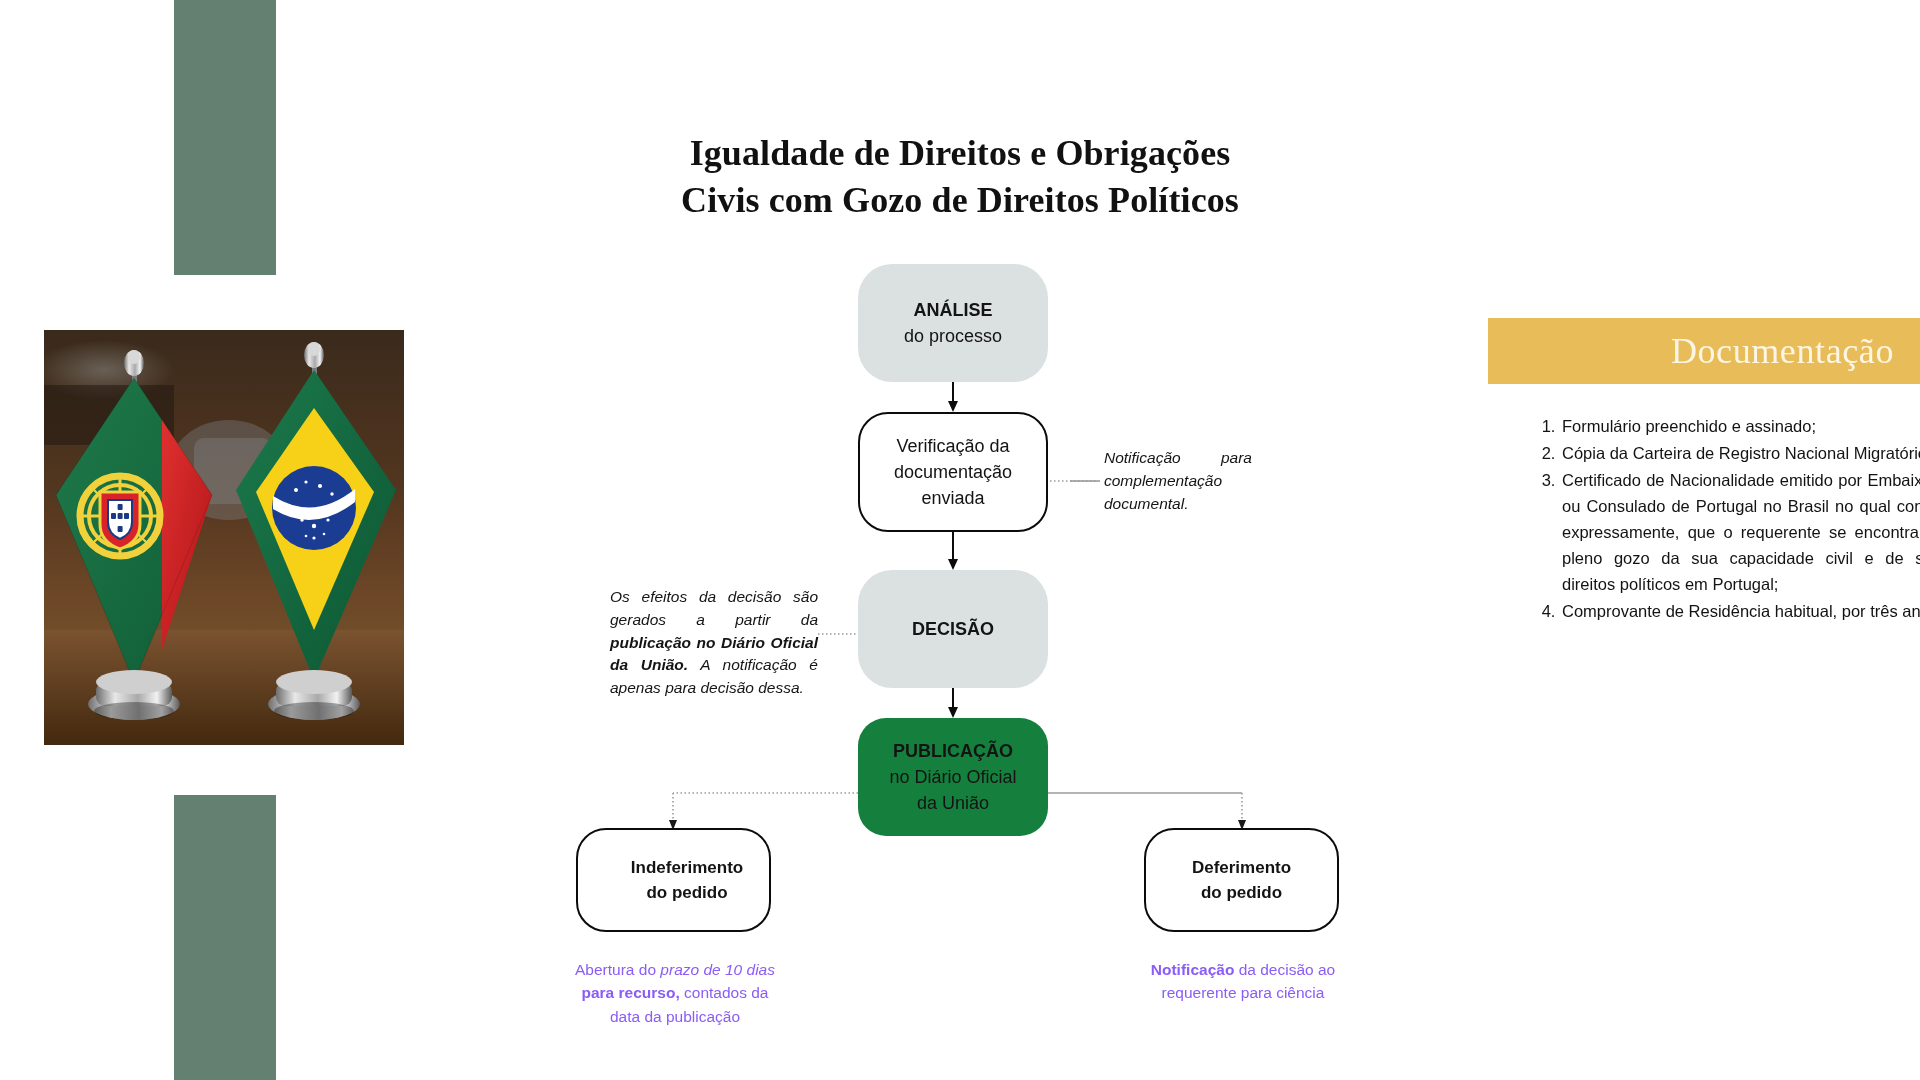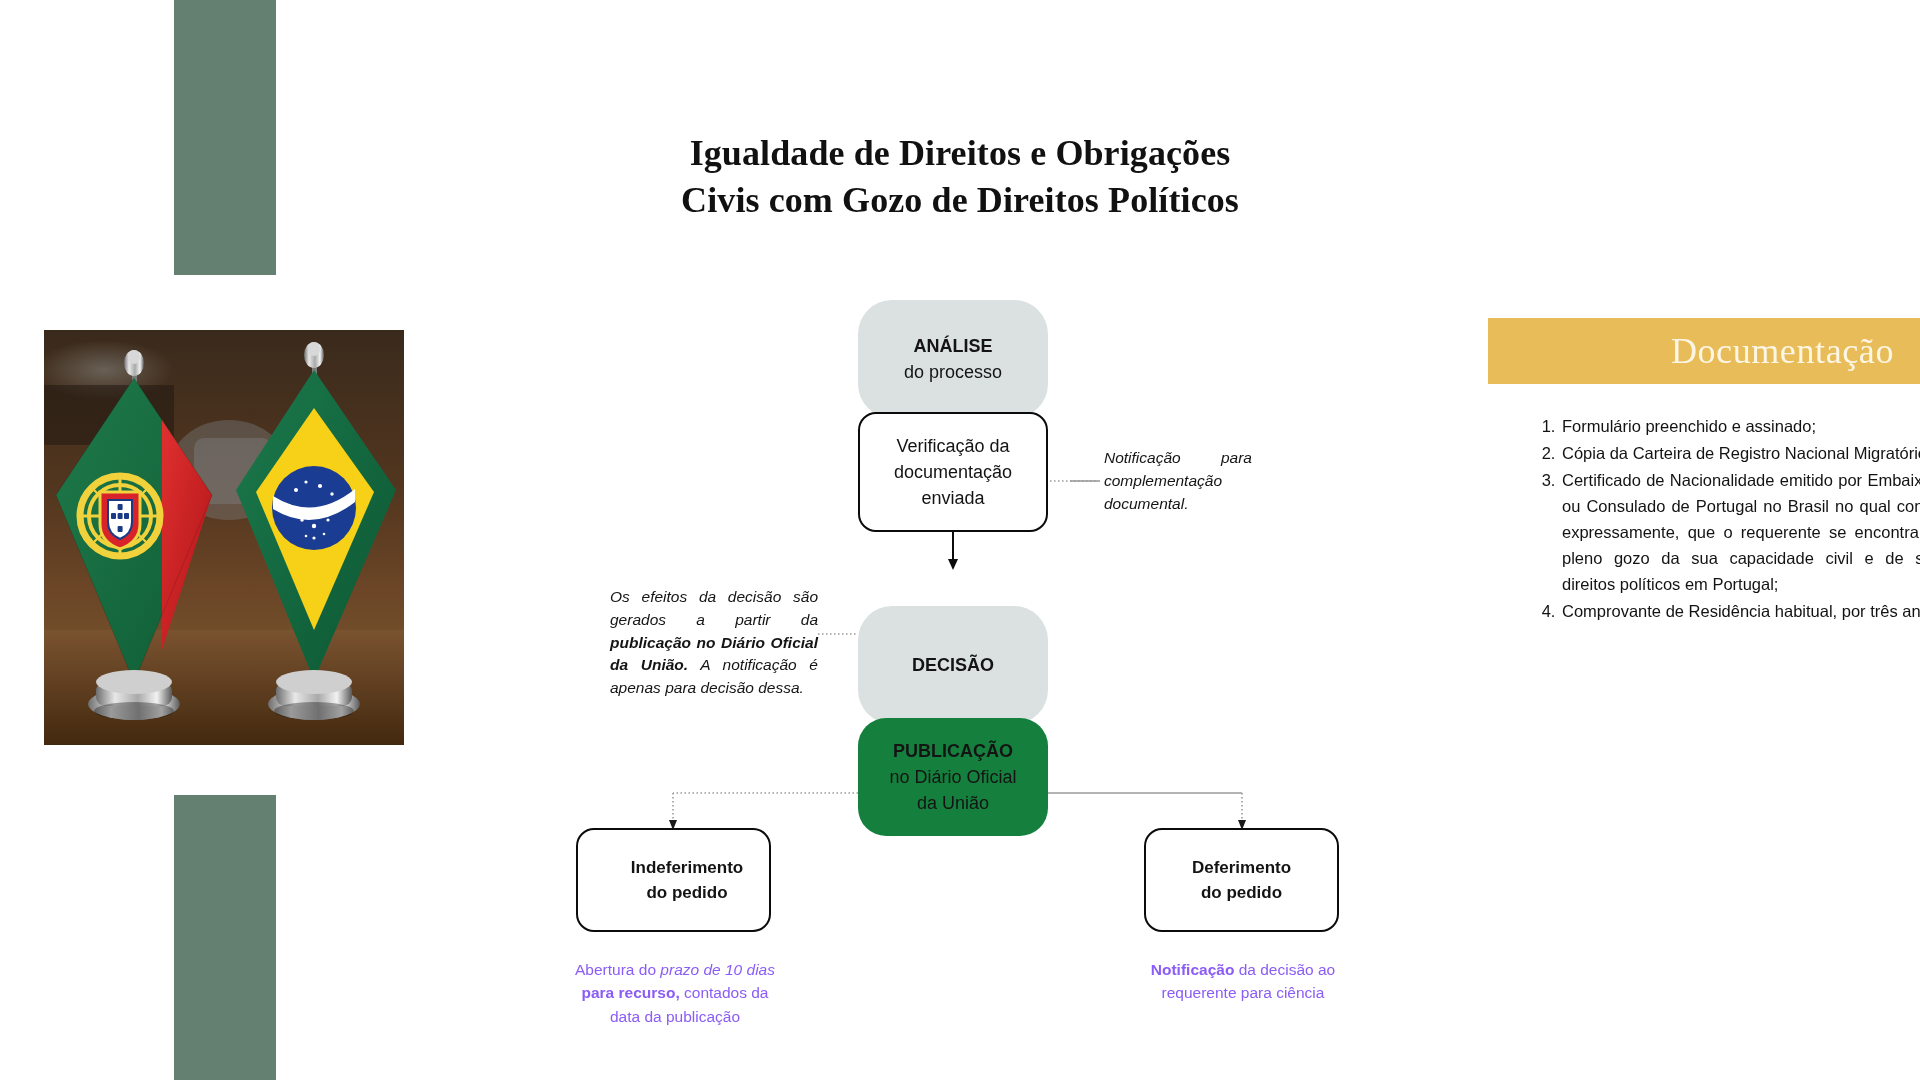--- a/index.html
+++ b/index.html
@@ -41,23 +41,23 @@
   .node{
     position:absolute;
     display:flex;flex-direction:column;align-items:center;justify-content:center;
     text-align:center;
     box-sizing:border-box;
     color:#141414;
   }
   .node .n-title{font-weight:700;}
   .node .n-sub{font-weight:400;}
 
-  .node-soft{background:#dbe1e1;border-radius:34px;margin-top:36px;}
+  .node-soft{background:#dbe1e1;border-radius:34px;}
   .node-yellow{background:#15803d;border-radius:28px;}
-  .node-outline{background:#ffffff;border:2.6px solid #0b0b0b;border-radius:18px;}
+  .node-outline{background:#ffffff;border:2.6px solid #0b0b0b;border-radius:30px;}
 
   #node-analise{left:858px;top:264px;width:190px;height:118px;font-size:18px;line-height:1.45;}
   #node-verificacao{left:858px;top:412px;width:190px;height:120px;font-size:18px;line-height:1.45;}
   #node-decisao{left:858px;top:570px;width:190px;height:118px;font-size:18px;}
   #node-publicacao{left:858px;top:718px;width:190px;height:118px;font-size:18px;line-height:1.45;}
   #node-indeferimento{left:576px;top:828px;width:195px;height:104px;font-size:17px;line-height:1.5;font-weight:700;padding-left:27px;}
   #node-deferimento{left:1144px;top:828px;width:195px;height:104px;font-size:17px;line-height:1.5;font-weight:700;}
 
   
   #connectors{position:absolute;left:0;top:0;width:1920px;height:1080px;pointer-events:none;}

